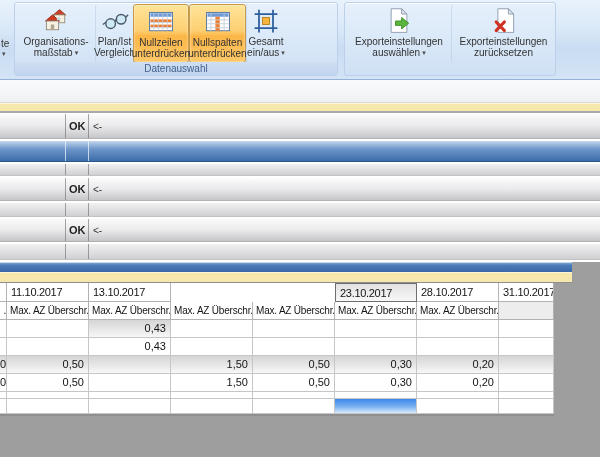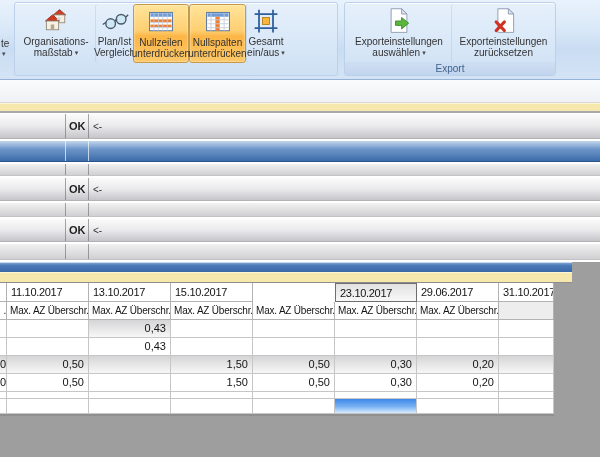--- a/index.html
+++ b/index.html
@@ -187,20 +187,21 @@
                 <g stroke="#2d5e9e" stroke-width="2" fill="none">
                   <path d="M3 8 H29 M3 24 H29 M8 3 V29 M24 3 V29"></path>
                 </g>
                 <rect x="12" y="12" width="8" height="8" fill="#f7b53c" stroke="#b27d1a"></rect>
               </svg>
             </div>
             <div class="rbtn-l1">Gesamt</div>
             <div class="rbtn-l2">ein/aus<span class="arr">▾</span></div>
           </div>
         </div>
+      <div class="rgroup-label">Datenauswahl</div>
     </div>
     <div class="rgroup g1">
       <div class="rgroup-body">
           <div class="rbtn" style="width: 104px;">
             <div class="rbtn-icon">
               <svg viewBox="0 0 32 32" width="28" height="28">
                 <path d="M7 2 H19 L25 8 V29 H7 Z" fill="#ffffff" stroke="#8795aa"></path>
                 <path d="M19 2 L25 8 H19 Z" fill="#dde6f0" stroke="#8795aa"></path>
                 <path d="M12 16 h7 v-4 l8 6.5 -8 6.5 v-4 h-7 z" fill="#5cb63e" stroke="#35891f"></path>
               </svg>
@@ -213,21 +214,20 @@
               <svg viewBox="0 0 32 32" width="28" height="28">
                 <path d="M9 2 H21 L27 8 V29 H9 Z" fill="#ffffff" stroke="#8795aa"></path>
                 <path d="M21 2 L27 8 H21 Z" fill="#dde6f0" stroke="#8795aa"></path>
                 <path d="M7 17 L16.5 27 M16.5 17 L7 27" stroke="#cf3222" stroke-width="3.4" stroke-linecap="round" fill="none"></path>
               </svg>
             </div>
             <div class="rbtn-l1">Exporteinstellungen</div>
             <div class="rbtn-l2">zurücksetzen</div>
           </div>
         </div>
-      <div class="rgroup-label">Export</div>
     </div>
   </div>
 
   <div class="subbar"></div>
   <div class="cream-top"></div>
 
   <div class="bars">
       <div class="bar ok" style="height: 25px;">
         <div class="vline" style="left: 65px;"></div>
         <div class="vline" style="left: 88px;"></div>
@@ -267,26 +267,25 @@
   <div class="blue-band"></div>
   <div class="cream-mid"></div>
 
   <div class="grid">
       <div class="cell hdr c0" style="left: 0px; top: 0px; width: 7px; height: 19px;"></div>
       <div class="cell sub c0" style="left: 0px; top: 19px; width: 7px; height: 18px;">.</div>
       <div class="cell hdr" style="left: 7px; top: 0px; width: 82px; height: 19px;">11.10.2017</div>
       <div class="cell sub" style="left: 7px; top: 19px; width: 82px; height: 18px;">Max. AZ Überschr.</div>
       <div class="cell hdr" style="left: 89px; top: 0px; width: 82px; height: 19px;">13.10.2017</div>
       <div class="cell sub" style="left: 89px; top: 19px; width: 82px; height: 18px;">Max. AZ Überschr.</div>
-      <div class="cell hdr" style="left: 171px; top: 0px; width: 82px; height: 19px;">15.10.2017</div>
       <div class="cell sub" style="left: 171px; top: 19px; width: 82px; height: 18px;">Max. AZ Überschr.</div>
       <div class="cell sub" style="left: 253px; top: 19px; width: 82px; height: 18px;">Max. AZ Überschr.</div>
       <div class="cell hdr sel" style="left: 335px; top: 0px; width: 82px; height: 19px;">23.10.2017</div>
       <div class="cell sub" style="left: 335px; top: 19px; width: 82px; height: 18px;">Max. AZ Überschr.</div>
-      <div class="cell hdr" style="left: 417px; top: 0px; width: 82px; height: 19px;">29.06.2017</div>
+      <div class="cell hdr" style="left: 417px; top: 0px; width: 82px; height: 19px;">28.10.2017</div>
       <div class="cell sub" style="left: 417px; top: 19px; width: 82px; height: 18px;">Max. AZ Überschr.</div>
       <div class="cell hdr" style="left: 499px; top: 0px; width: 55px; height: 19px;">31.10.2017</div>
       <div class="cell sub dim" style="left: 499px; top: 19px; width: 55px; height: 18px;"></div>
       <div class="cell val c0" style="left: 0px; top: 37px; width: 7px; height: 18px;"></div>
       <div class="cell val" style="left: 7px; top: 37px; width: 82px; height: 18px;"></div>
       <div class="cell val shaded" style="left: 89px; top: 37px; width: 82px; height: 18px;">0,43</div>
       <div class="cell val" style="left: 171px; top: 37px; width: 82px; height: 18px;"></div>
       <div class="cell val" style="left: 253px; top: 37px; width: 82px; height: 18px;"></div>
       <div class="cell val" style="left: 335px; top: 37px; width: 82px; height: 18px;"></div>
       <div class="cell val" style="left: 417px; top: 37px; width: 82px; height: 18px;"></div>

